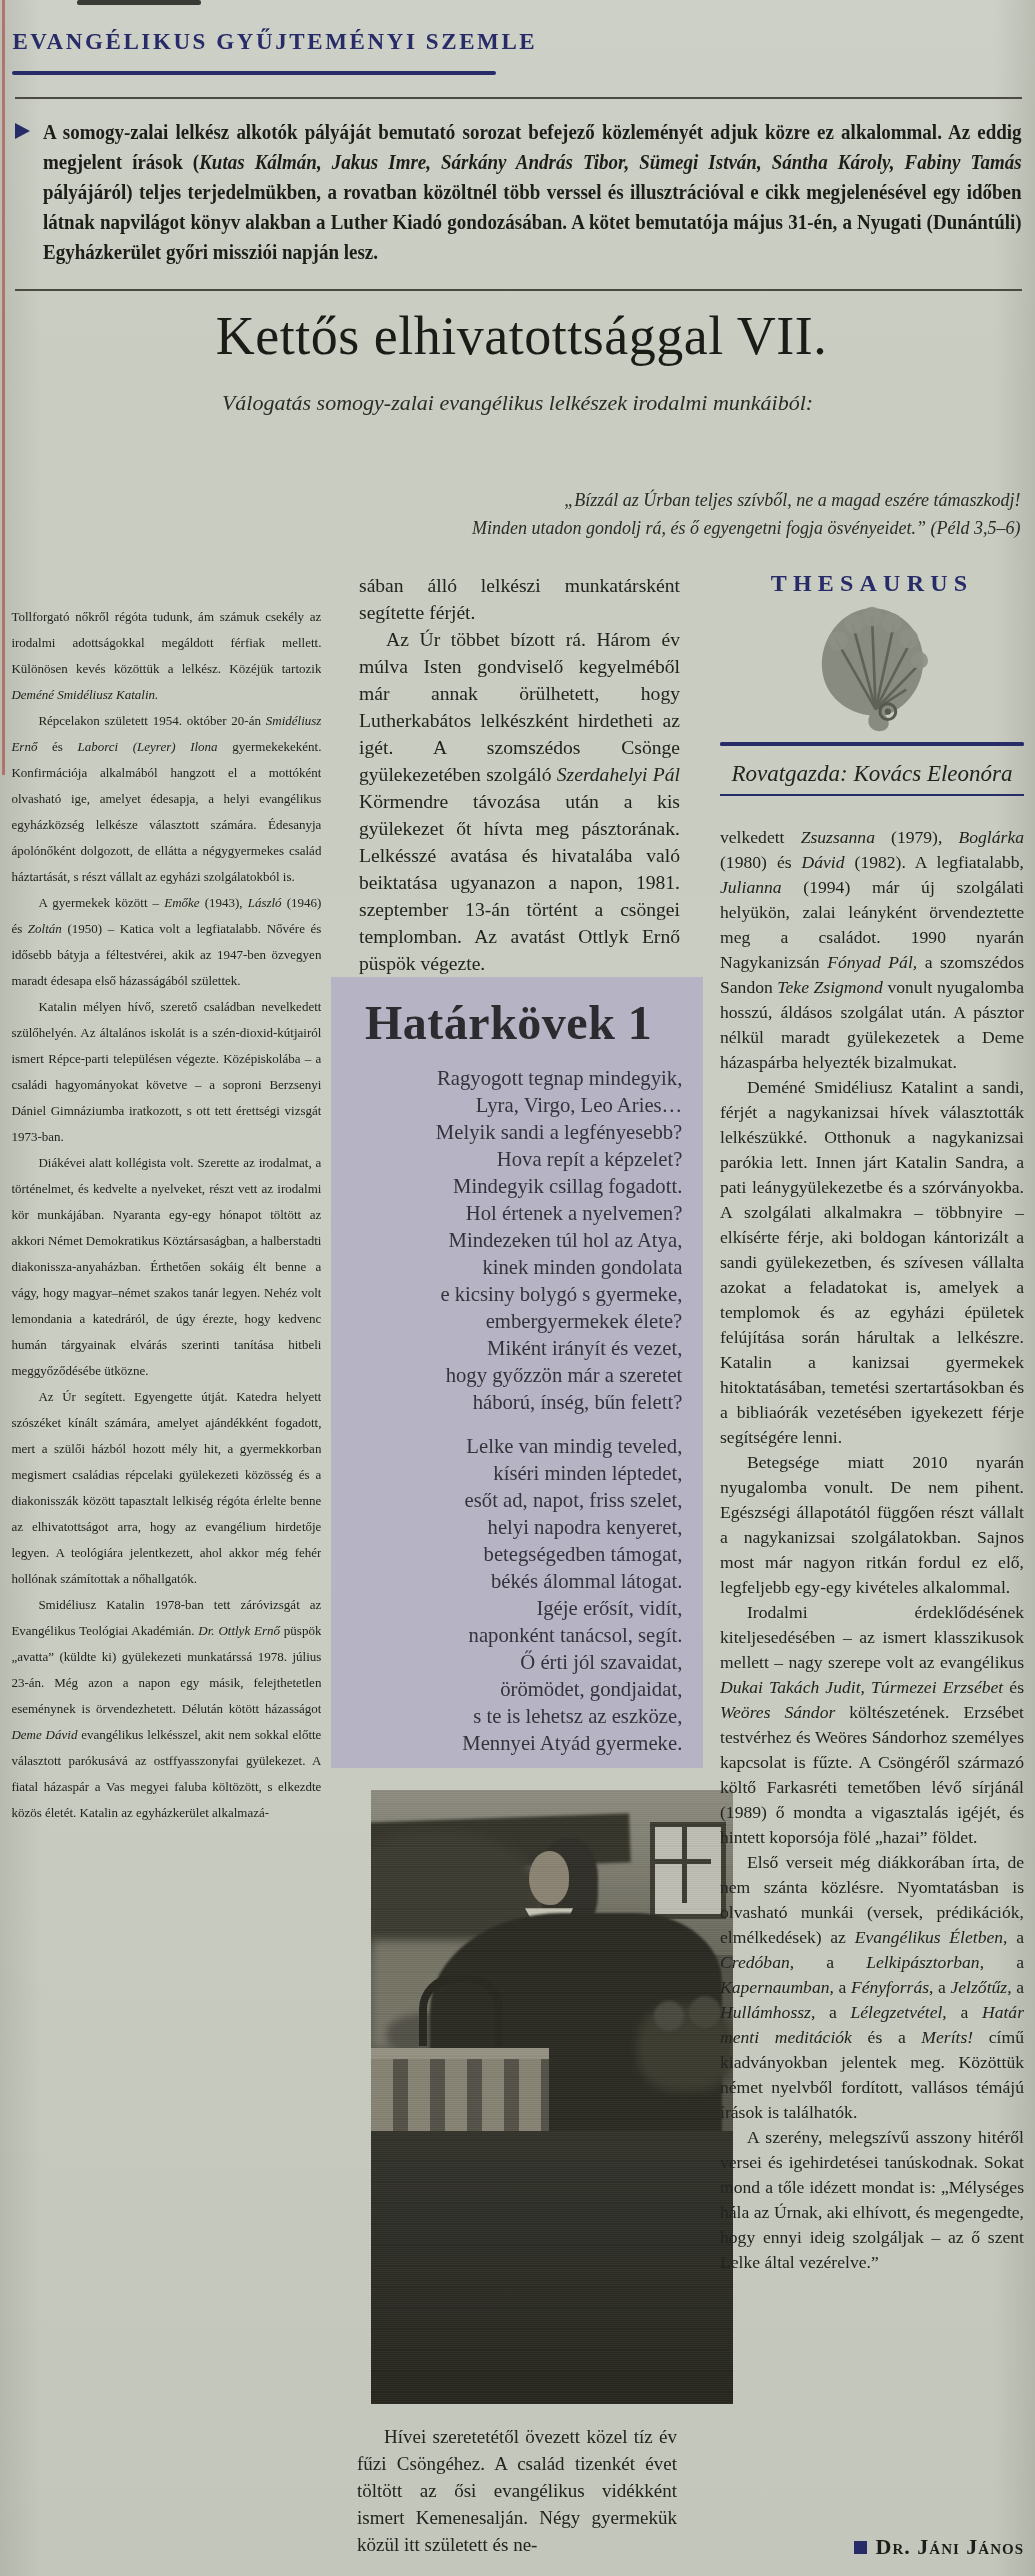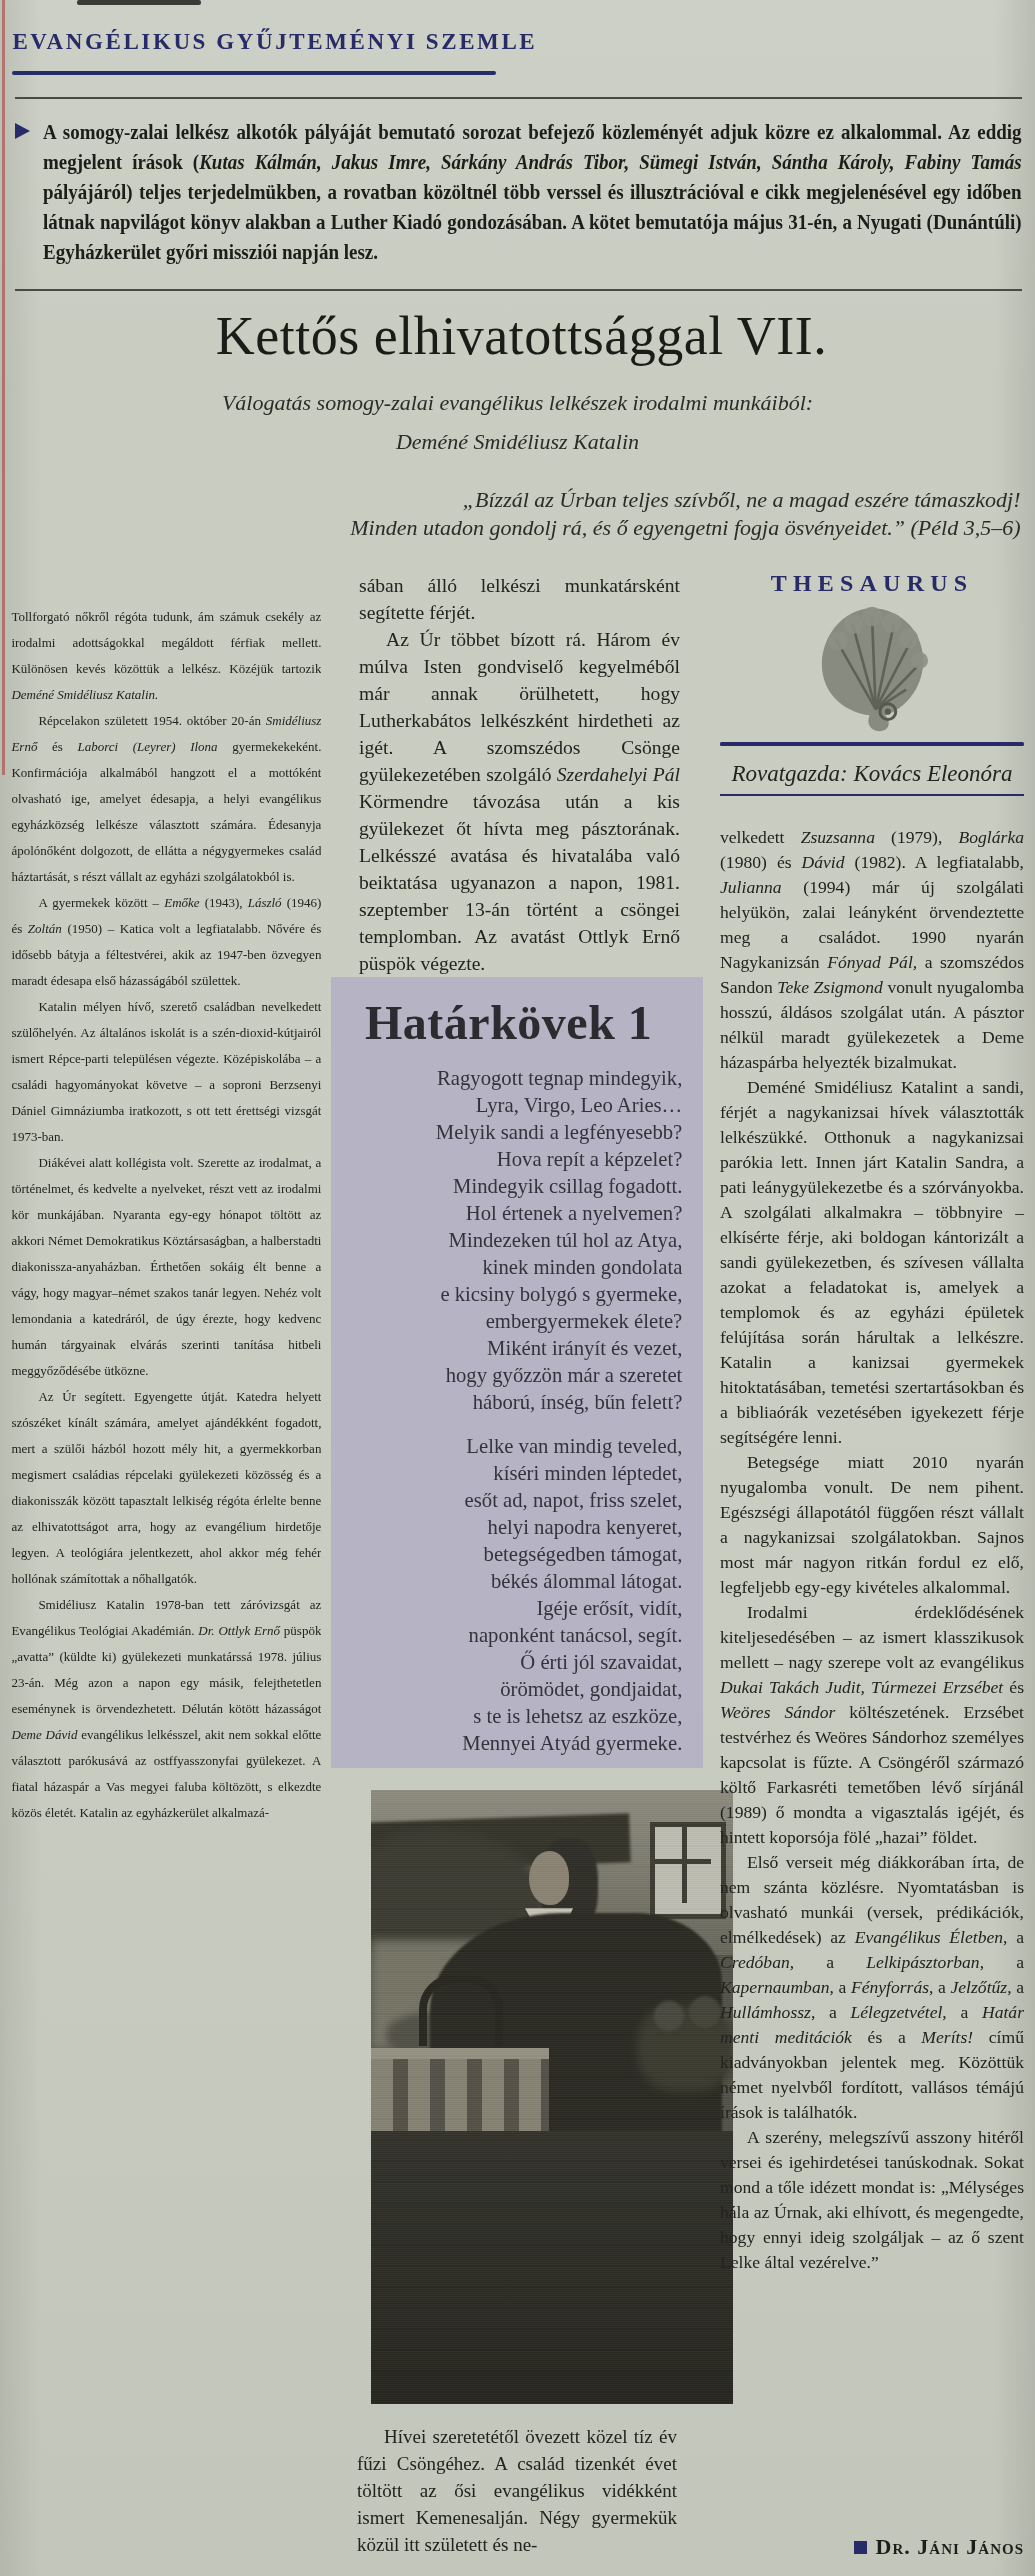--- a/index.html
+++ b/index.html
@@ -32,21 +32,21 @@
     border-left:15.5px solid #272b68;border-top:8.8px solid transparent;border-bottom:8.8px solid transparent;}
   .intro-text{margin-left:30px;width:1066px;transform:scaleX(.918);transform-origin:0 0;
     font-size:20.7px;line-height:30px;font-weight:700;text-align:justify;color:#1d1d19;}
 
   
   .headline{position:absolute;left:0;top:301px;width:100%;text-align:center;margin:4px;
     font-size:54px;font-weight:500;letter-spacing:0.5px;color:#1b1b18;}
   .subtitle{position:absolute;left:0;top:383px;width:100%;text-align:center;
     font-style:italic;font-size:22px;line-height:39px;color:#2b2b27;}
   .epigraph{position:absolute;right:14.5px;top:486px;text-align:right;
-    font-style:italic;font-size:22px;line-height:28px;color:#2b2b27;}
+    font-style:italic;font-size:18px;line-height:28px;color:#2b2b27;}
 
   
   .col{position:absolute;text-align:justify;overflow:hidden;}
   .col1{left:11.4px;top:604px;width:310px;height:2002px;font-size:13px;line-height:26px;}
   .col2top{left:359px;top:572px;width:321px;height:405px;font-size:19.6px;line-height:27px;}
   .col2bottom{left:357px;top:2423px;width:320px;height:151px;font-size:19px;line-height:27px;}
   .col3{left:720px;top:825px;width:304px;height:1704px;font-size:17.6px;line-height:25px;}
 
   
   .poembox{position:absolute;left:331px;top:977px;width:372px;height:791px;
@@ -117,21 +117,20 @@
     <span class="arrow"></span>
     <div class="intro-text"><span>A somogy-zalai lelkész alkotók pályáját bemutató sorozat befejező közleményét adjuk közre ez alkalommal. Az eddig megjelent írások (</span><span class="it">Kutas Kálmán, Jakus Imre, Sárkány András Tibor, Sümegi István, Sántha Károly, Fabiny Tamás</span><span> pályájáról) teljes terjedelmükben, a rovatban közöltnél több verssel és illusztrációval e cikk megjelenésével egy időben látnak napvilágot könyv alakban a Luther Kiadó gondozásában. A kötet bemutatója május 31-én, a Nyugati (Dunántúli) Egyházkerület győri missziói napján lesz.</span></div>
   </section>
 
   <div class="hr hr2"></div>
 
   <h1 class="headline">Kettős elhivatottsággal VII.</h1>
 
   <div class="subtitle">
     <div>Válogatás somogy-zalai evangélikus lelkészek irodalmi munkáiból:</div>
-    <div>Deméné Smidéliusz Katalin</div>
   </div>
 
   <div class="epigraph">
     <div>„Bízzál az Úrban teljes szívből, ne a magad eszére támaszkodj!</div>
     <div>Minden utadon gondolj rá, és ő egyengetni fogja ösvényeidet.” (Péld 3,5–6)</div>
   </div>
 
   <div class="col col1">
       <p class="para"><span>Tollforgató nőkről régóta tudunk, ám számuk csekély az irodalmi adottságokkal megáldott férfiak mellett. Különösen kevés közöttük a lelkész. Közéjük tartozik </span><span class="it">Deméné Smidéliusz Katalin.</span></p>
       <p class="para ind"><span>Répcelakon született 1954. október 20-án </span><span class="it">Smidéliusz Ernő</span><span> és </span><span class="it">Laborci (Leyrer) Ilona</span><span> gyermekekeként. Konfirmációja alkalmából hangzott el a mottóként olvasható ige, amelyet édesapja, a helyi evangélikus egyházközség lelkésze választott számára. Édesanyja ápolónőként dolgozott, de ellátta a négygyermekes család háztartását, s részt vállalt az egyházi szolgálatokból is.</span></p>

